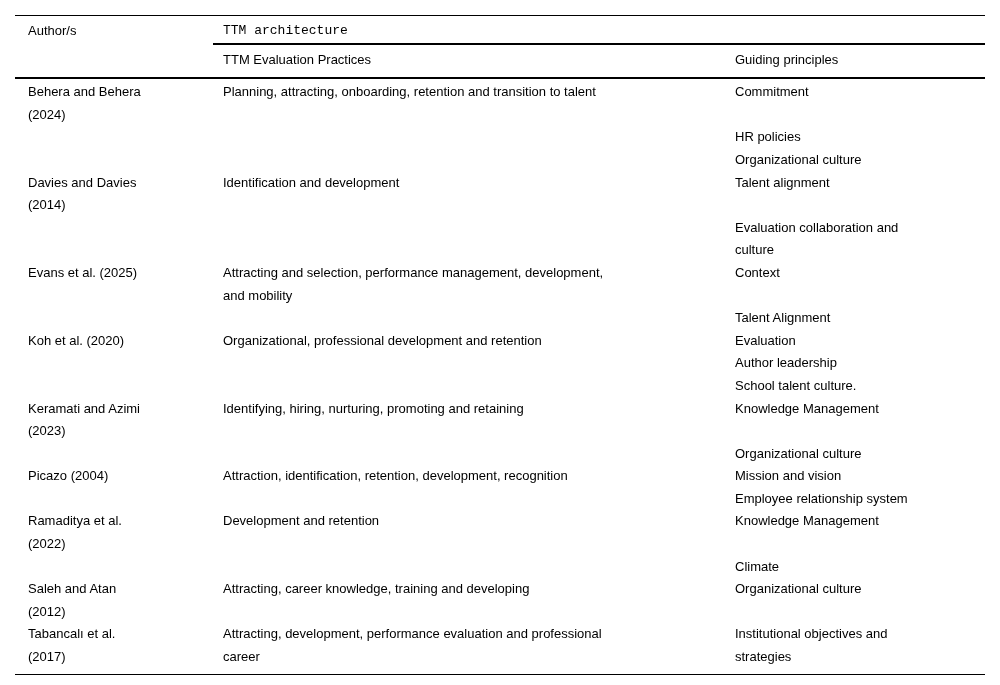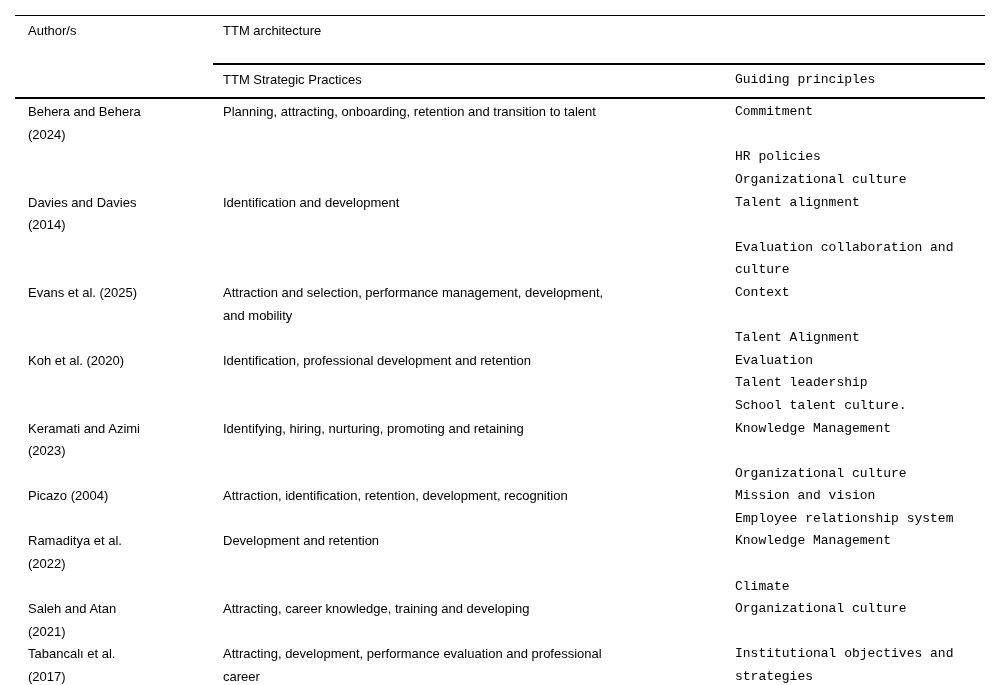--- a/index.html
+++ b/index.html
@@ -29,29 +29,30 @@
     text-align: left;
     vertical-align: top;
     font-weight: 400;
     white-space: pre-line;
     line-height: 22.6px;
     padding: 0;
     overflow: hidden;
   }
   .c1 { padding-left: 13px; padding-right: 8px; }
   .c2 { padding-left: 10px; padding-right: 14px; }
-  .c3 { padding-left: 10px; padding-right: 4px; font-family: Liberation Mono, monospace; }
+  .c3 { padding-left: 10px; padding-right: 4px; }
   thead th.author-head {
     border-bottom: 2px solid #000;
     padding-top: 4px;
   }
   thead th.spanner {
     border-bottom: 2px solid #000;
     padding-top: 4px;
-    padding-bottom: 20px;
+    padding-bottom: 0;
+    font-family: Liberation Mono, monospace;
   }
   thead tr.subhead th {
     border-bottom: 2px solid #000;
     padding-top: 4px;
     padding-bottom: 6px;
   }
   tbody tr:first-child td { padding-top: 2px; margin-top: 27px; }
   tbody tr:last-child td { padding-bottom: 5px; }
 </style>
 </head>
@@ -63,21 +64,21 @@
       <col style="width:198px">
       <col style="width:512px">
       <col style="width:260px">
     </colgroup>
     <thead>
       <tr>
         <th rowspan="2" class="c1 author-head">Author/s</th>
         <th colspan="2" class="c2 spanner">TTM architecture</th>
       </tr>
       <tr class="subhead">
-        <th class="c2">TTM Strategic Practices</th>
+        <th class="c2">TTM Evaluation Practices</th>
         <th class="c3">Guiding principles</th>
       </tr>
     </thead>
     <tbody>
       <tr>
         <td class="c1">Behera and Behera
 (2024)</td>
         <td class="c2">Planning, attracting, onboarding, retention and transition to talent</td>
         <td class="c3">Commitment
 
@@ -88,31 +89,31 @@
         <td class="c1">Davies and Davies
 (2014)</td>
         <td class="c2">Identification and development</td>
         <td class="c3">Talent alignment
 
 Evaluation collaboration and
 culture</td>
       </tr>
       <tr>
         <td class="c1">Evans et al. (2025)</td>
-        <td class="c2">Attraction and selection, performance management, development,
+        <td class="c2">Attracting and selection, performance management, development,
 and mobility</td>
         <td class="c3">Context
 
 Talent Alignment</td>
       </tr>
       <tr>
         <td class="c1">Koh et al. (2020)</td>
-        <td class="c2">Identification, professional development and retention</td>
+        <td class="c2">Organizational, professional development and retention</td>
         <td class="c3">Evaluation
-Talent leadership
+Author leadership
 School talent culture.</td>
       </tr>
       <tr>
         <td class="c1">Keramati and Azimi
 (2023)</td>
         <td class="c2">Identifying, hiring, nurturing, promoting and retaining</td>
         <td class="c3">Knowledge Management
 
 Organizational culture</td>
       </tr>
@@ -125,21 +126,21 @@
       <tr>
         <td class="c1">Ramaditya et al.
 (2022)</td>
         <td class="c2">Development and retention</td>
         <td class="c3">Knowledge Management
 
 Climate</td>
       </tr>
       <tr>
         <td class="c1">Saleh and Atan
-(2021)</td>
+(2012)</td>
         <td class="c2">Attracting, career knowledge, training and developing</td>
         <td class="c3">Organizational culture</td>
       </tr>
       <tr>
         <td class="c1">Tabancalı et al.
 (2017)</td>
         <td class="c2">Attracting, development, performance evaluation and professional
 career</td>
         <td class="c3">Institutional objectives and
 strategies</td>

